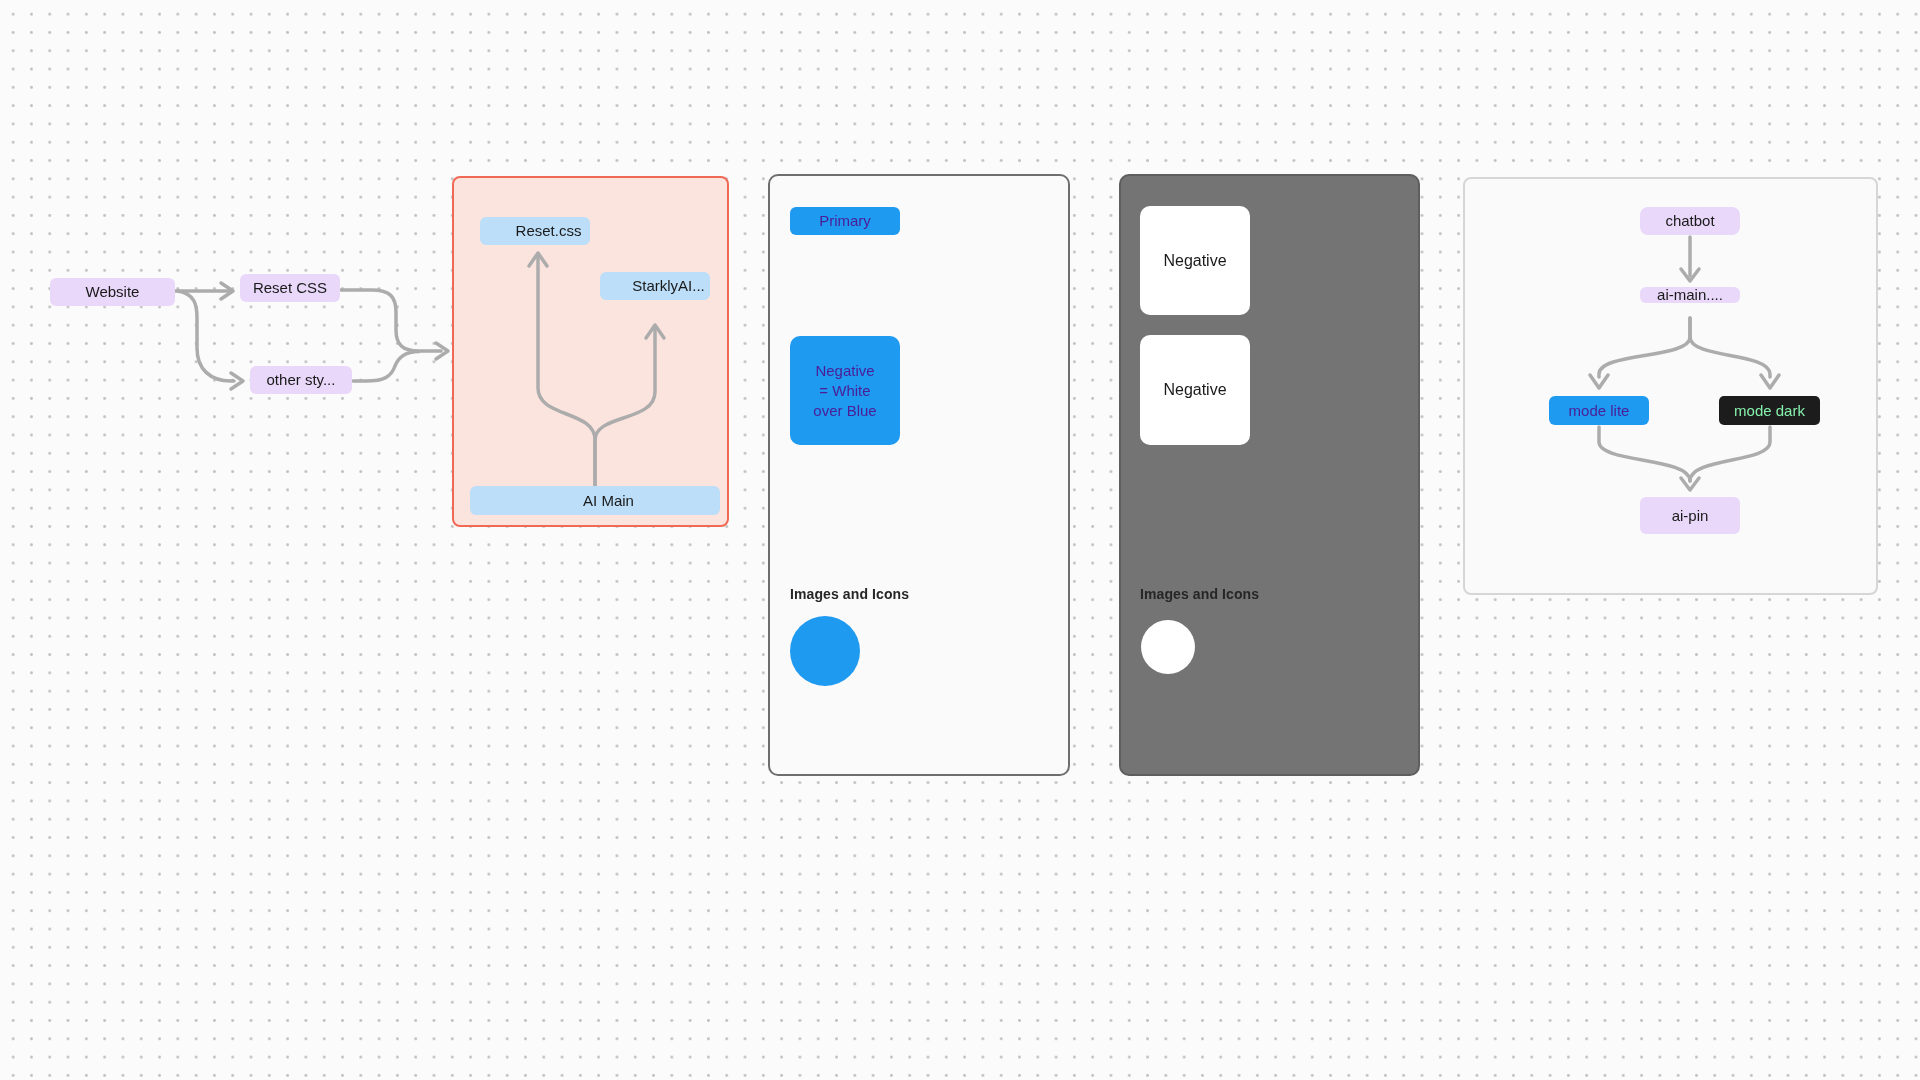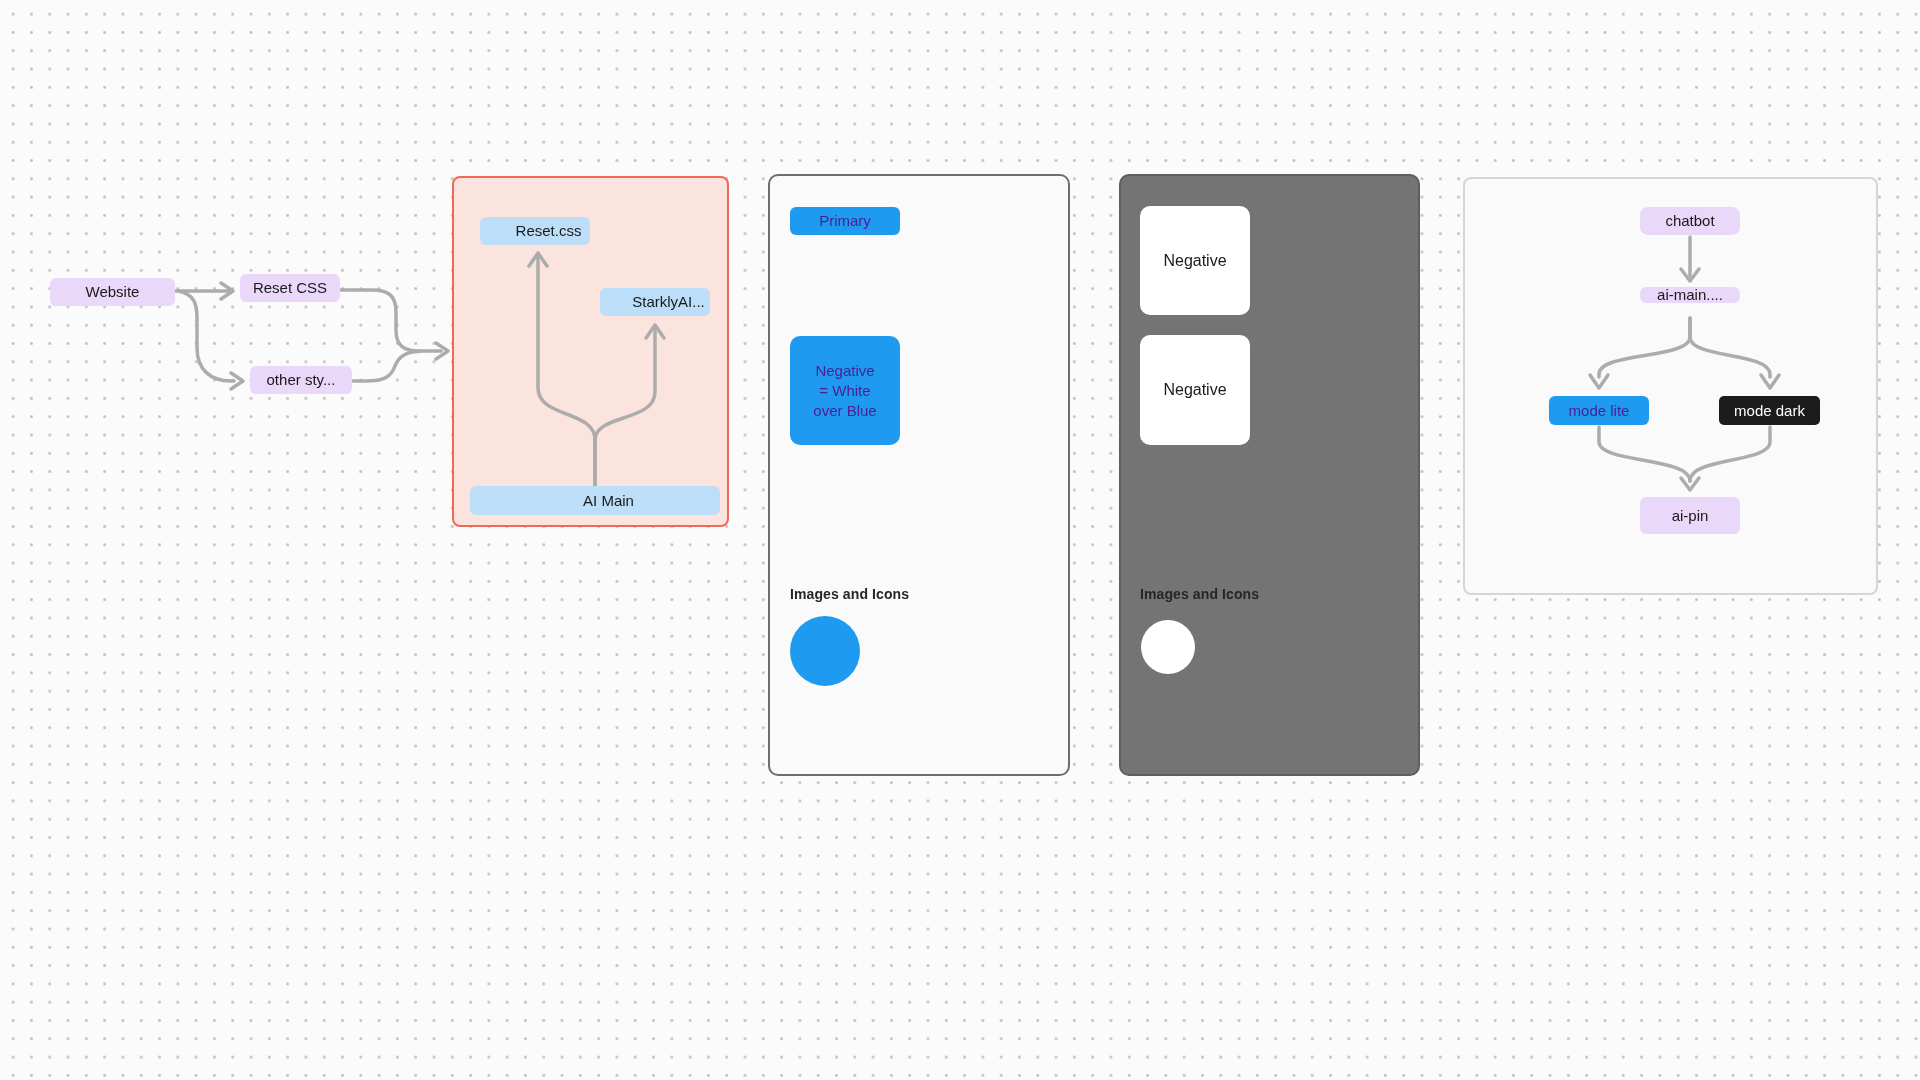--- a/index.html
+++ b/index.html
@@ -47,21 +47,21 @@
     box-sizing: border-box;
     font-size: 15px;
     color: var(--text-dark, #1A1A1A);
     border-radius: 6px;
     white-space: pre-line;
     line-height: 20px;
   }
   .lavender  { background: var(--lavender); }
   .lightblue { background: var(--lightblue); padding-left: 27px; }
   .bluefill  { background: var(--blue); color: #4c1d95; }
-  .blackfill { background: var(--black-node); color: #ffffff; }
+  .blackfill { background: var(--black-node); color: #86efac; }
   .whitefill { background: #FFFFFF; color: var(--text-dark); font-size: 16px; }
   .rounded10 { border-radius: 10px; }
   .circle    { border-radius: 50%; }
   .section-label {
     position: absolute;
     z-index: 3;
     font-size: 14px;
     font-weight: 700;
     color: #262626;
     letter-spacing: 0.1px;
@@ -128,21 +128,21 @@
   <div class="node lavender" style="left:240px; top:274px; width:100px; height:28px;">
     <span>Reset CSS</span>
   </div>
   <div class="node lavender" style="left:250px; top:366px; width:102px; height:28px;">
     <span>other sty...</span>
   </div>
 
   <div class="node lightblue" style="left:480px; top:217px; width:110px; height:28px;">
     <span>Reset.css</span>
   </div>
-  <div class="node lightblue" style="left:600px; top:288px; width:110px; height:28px;">
+  <div class="node lightblue" style="left:600px; top:272px; width:110px; height:28px;">
     <span>StarklyAI...</span>
   </div>
   <div class="node lightblue" style="left:470px; top:486px; width:250px; height:29px;">
     <span>AI Main</span>
   </div>
 
   <div class="node bluefill" style="left:790px; top:207px; width:110px; height:28px;">
     <span>Primary</span>
   </div>
   <div class="node bluefill rounded10" style="left:790px; top:336px; width:110px; height:109px;">

